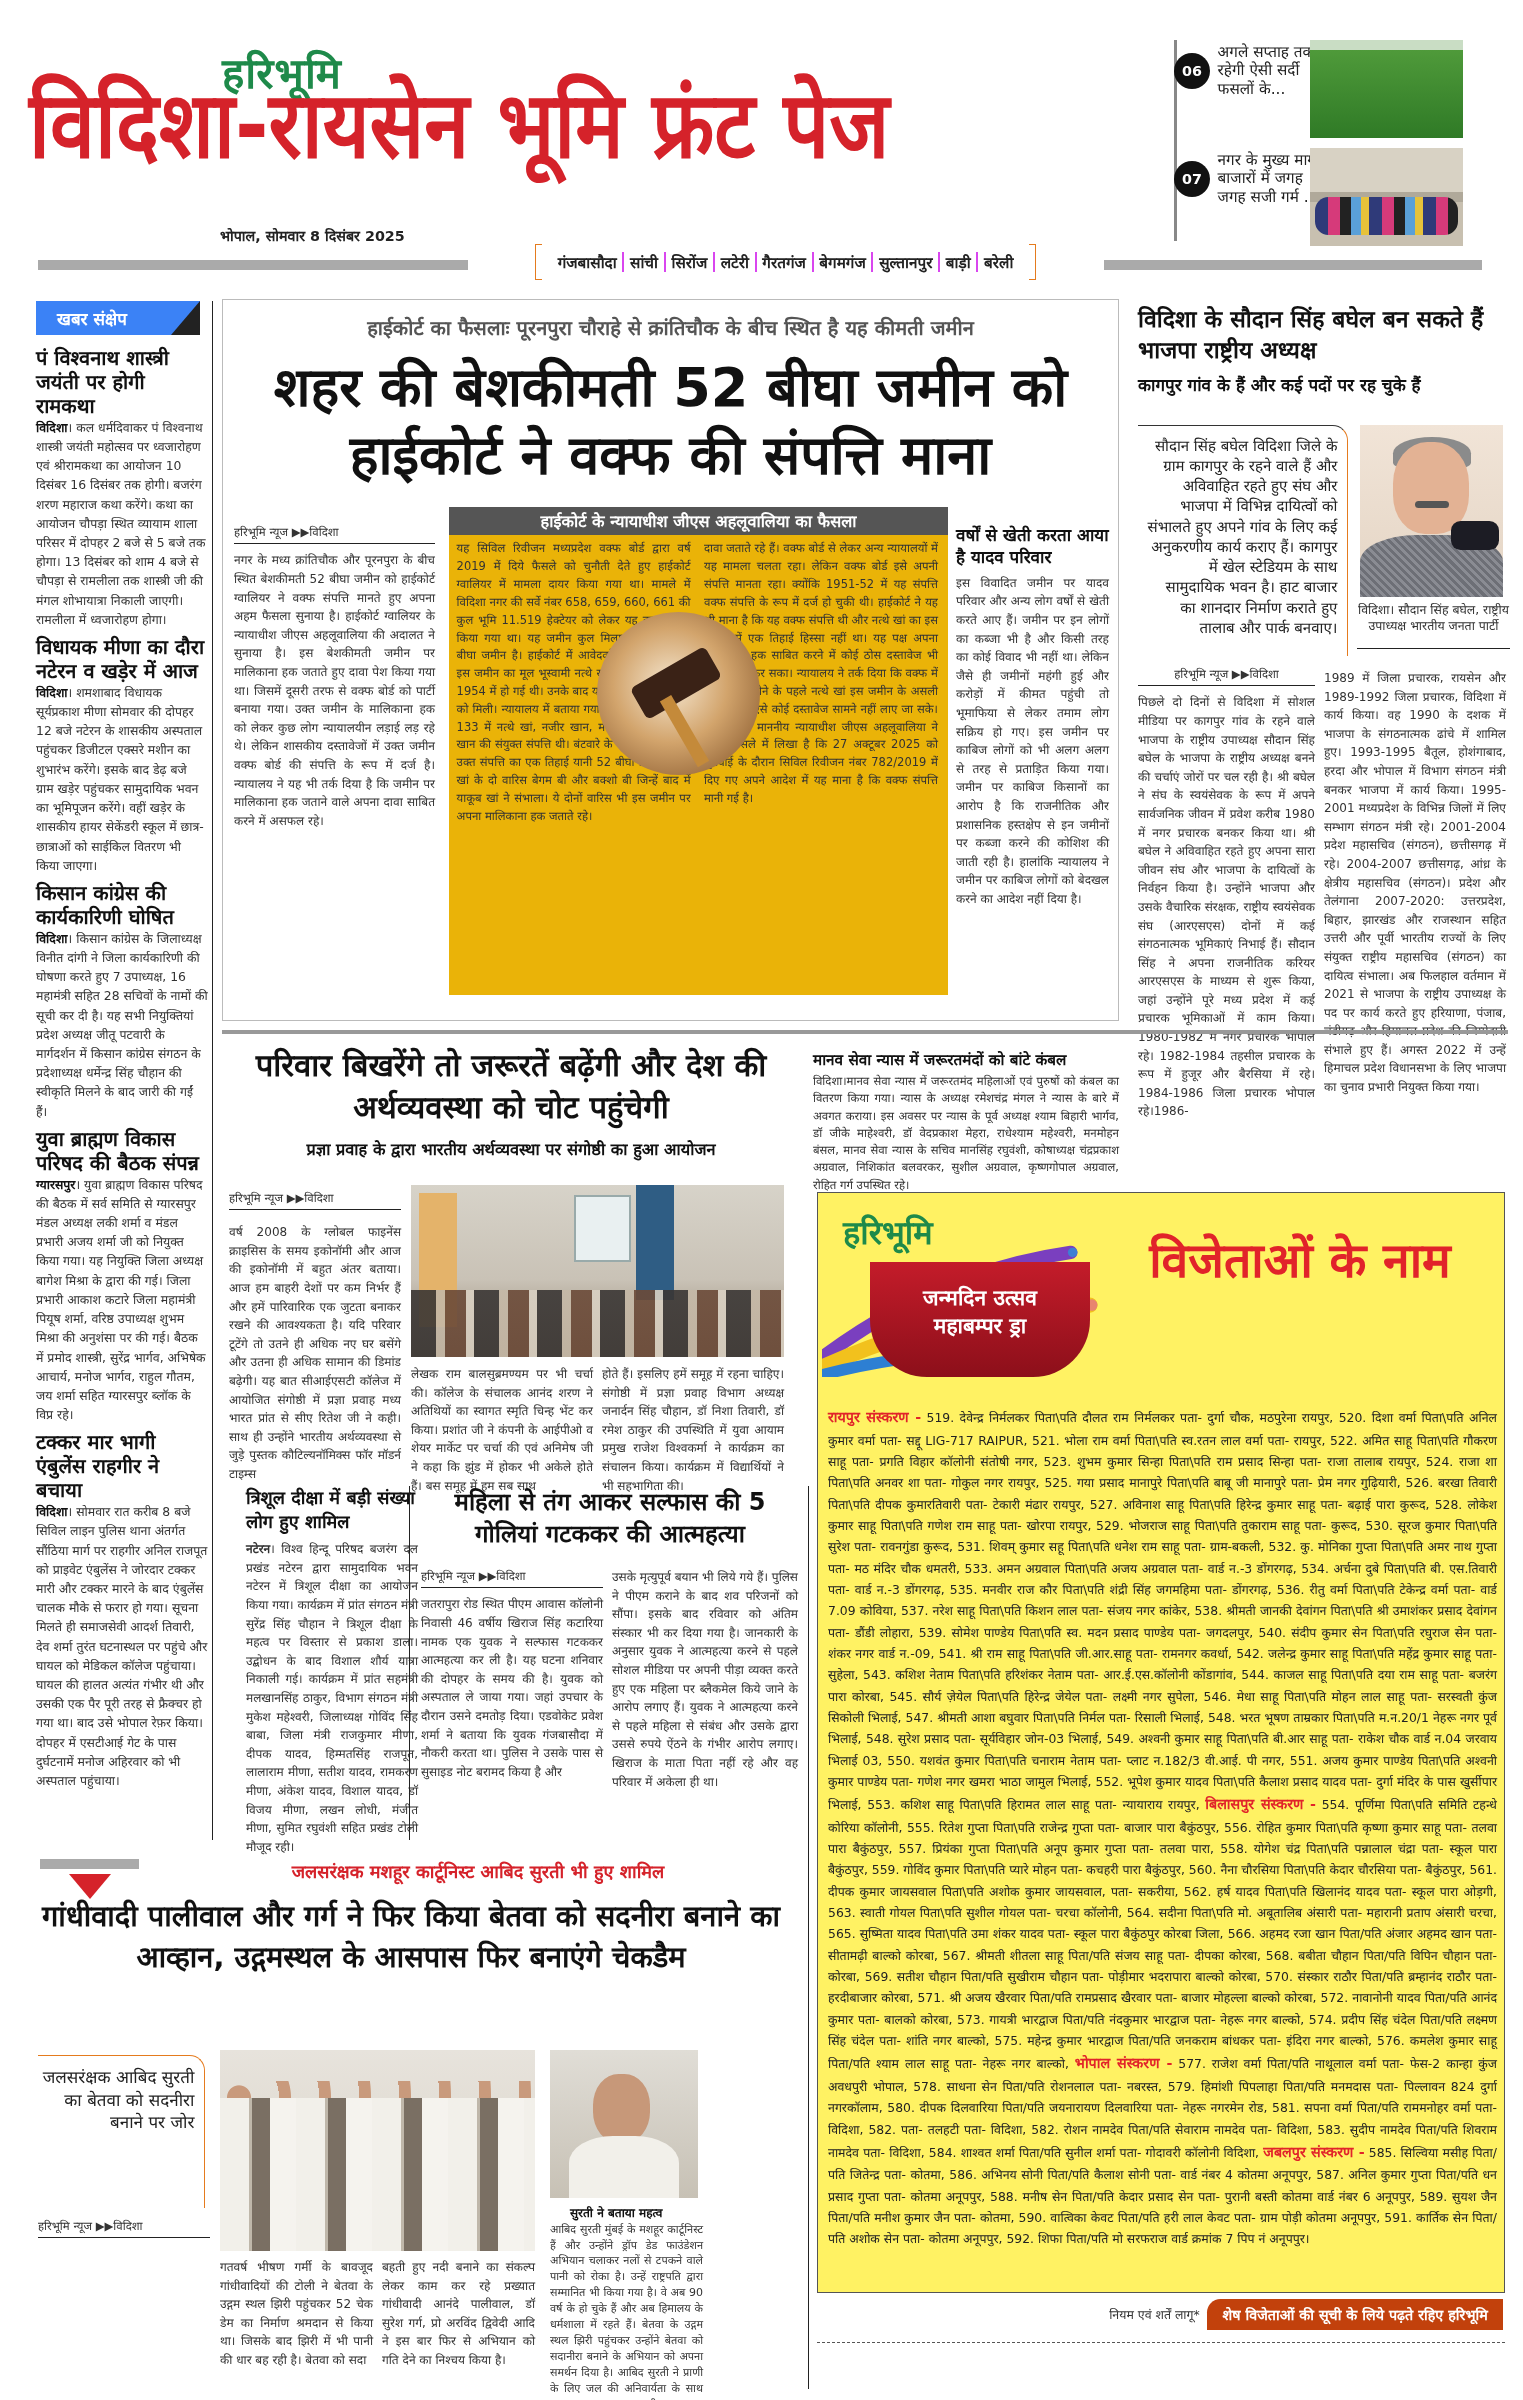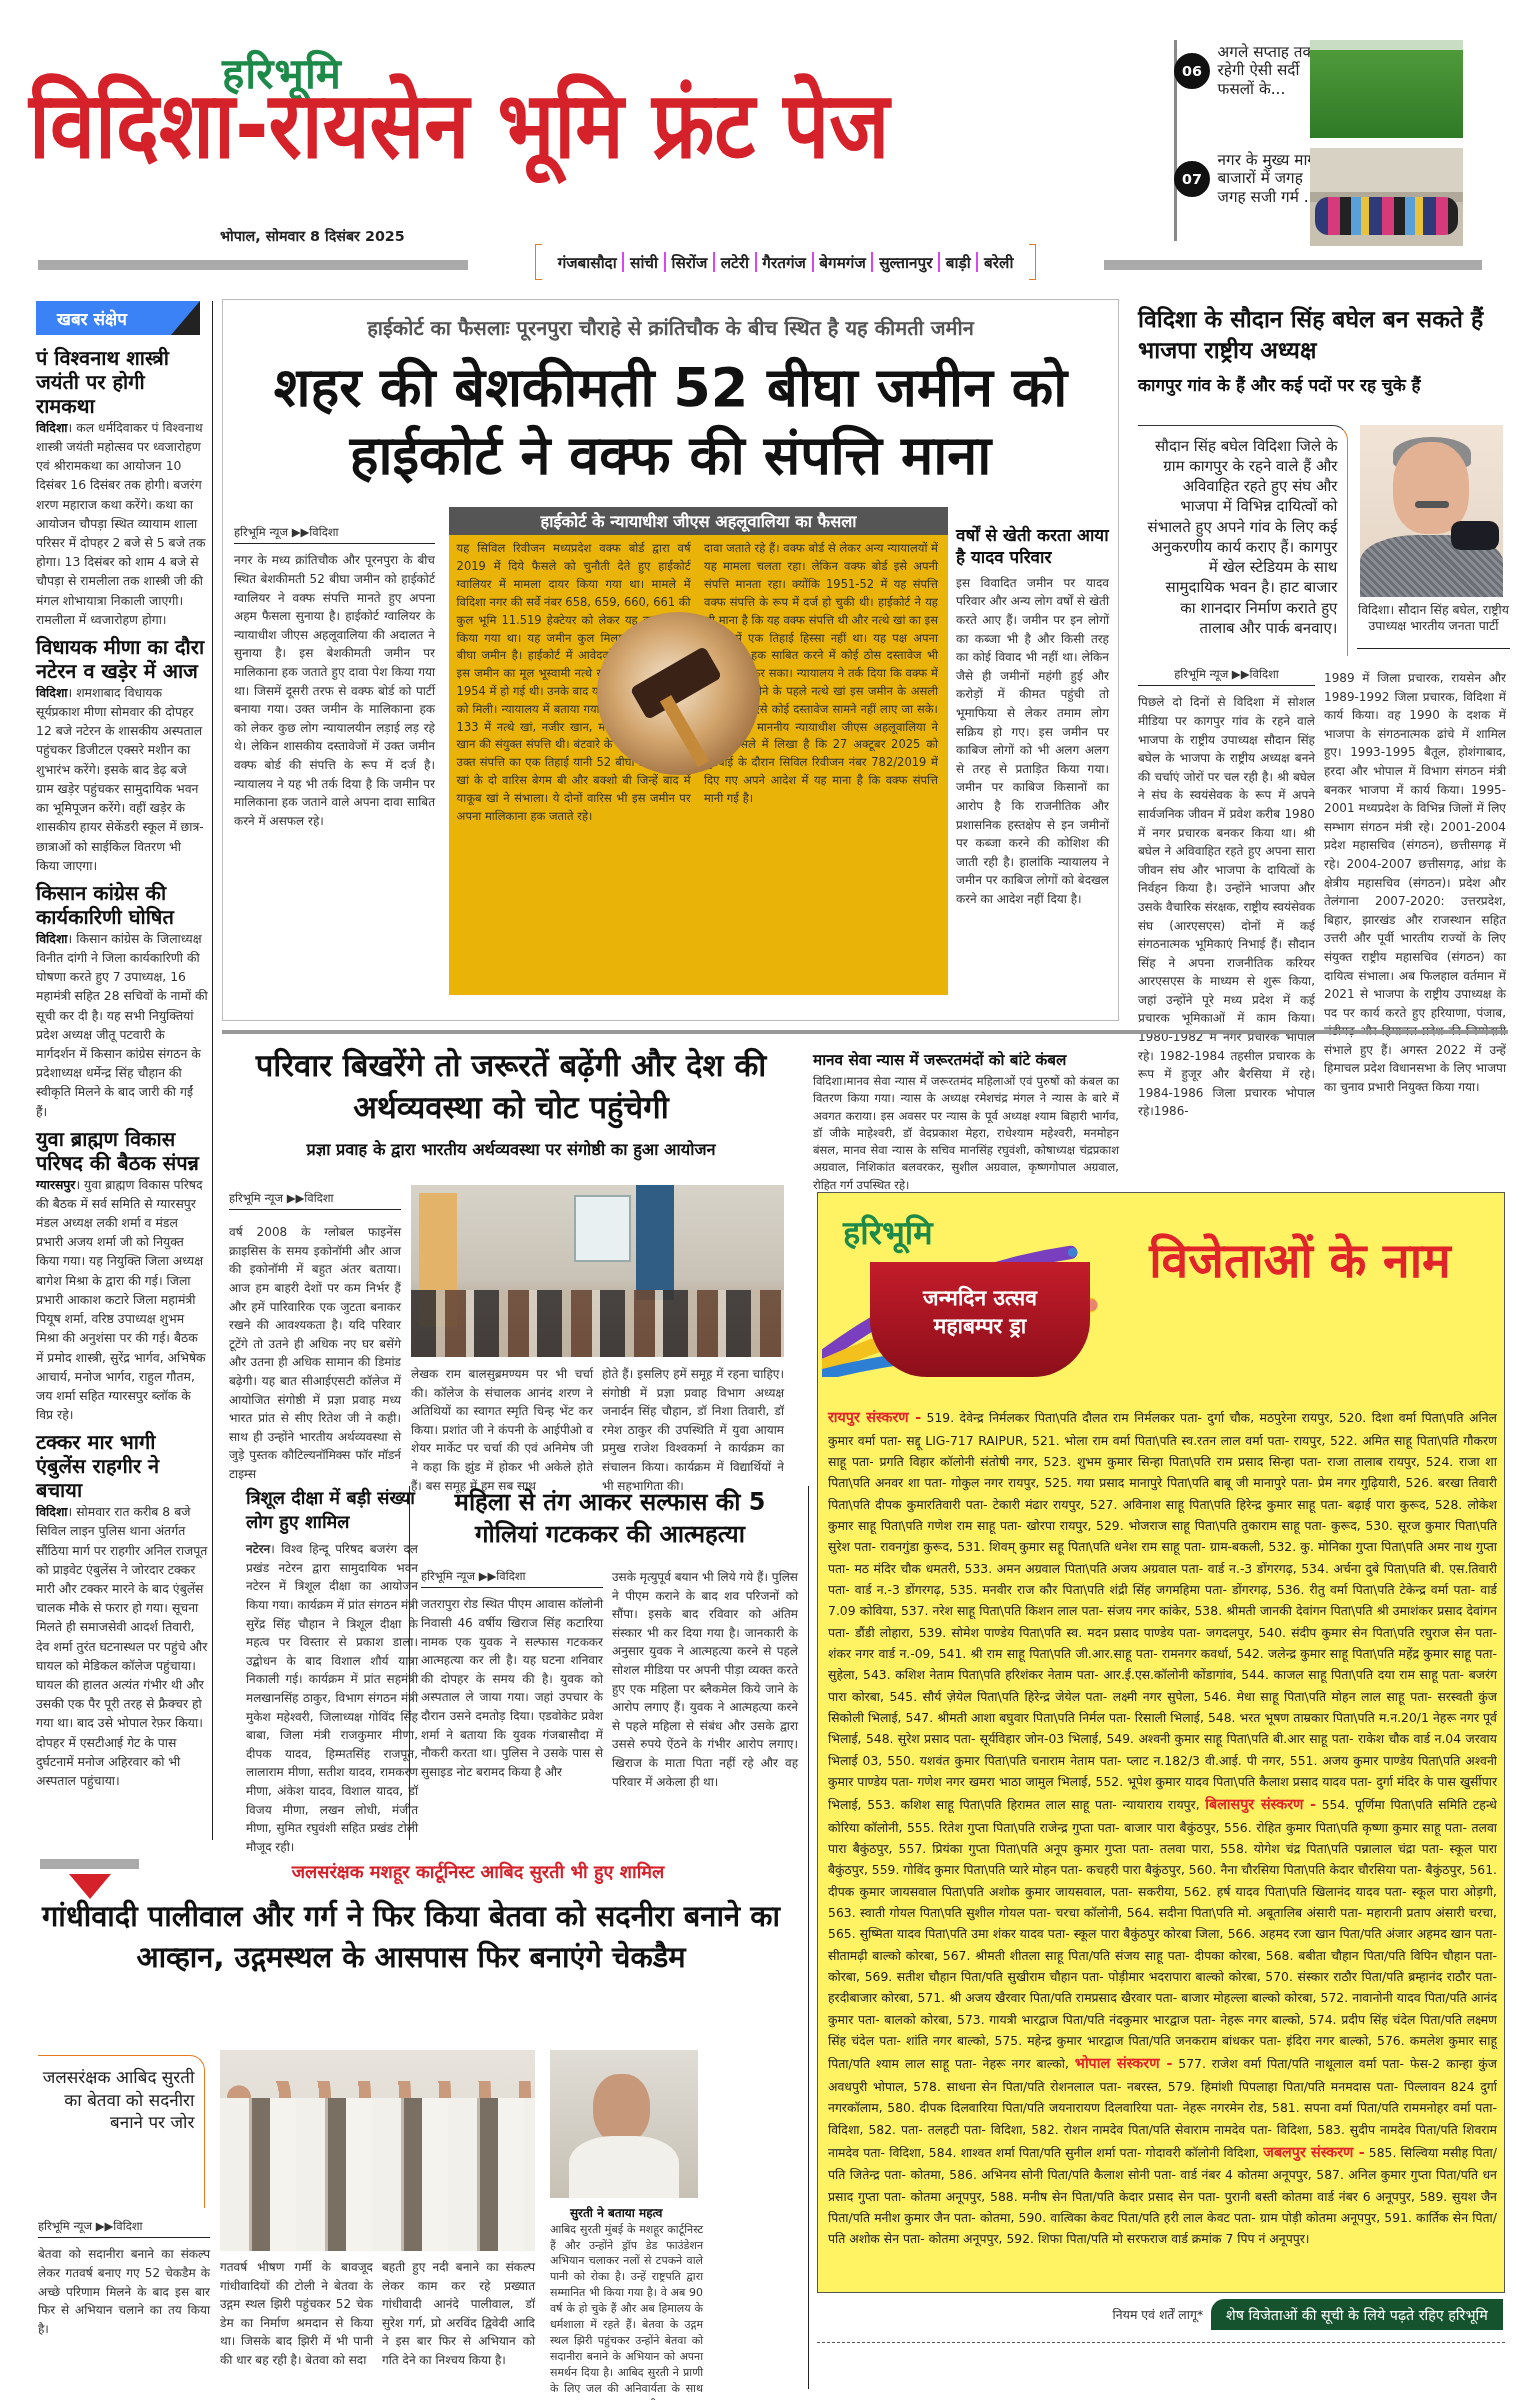--- a/index.html
+++ b/index.html
@@ -61,21 +61,21 @@
   .prize-logo { left: 843px; top: 1209px; font-size: 32.5px; font-weight: bold; color: #1e8a4a; }
   .prize-title { left: 1109px; top: 1228px; width: 382px; text-align: center; font-size: 48px; line-height: 1.35; font-weight: bold; color: #e1232a; }
   .draw-badge { left: 870px; top: 1262px; width: 220px; height: 115px; border-radius: 0 0 57px 57px; background: linear-gradient(#c41c2a, #8c0f1a); color: #fff; text-align: center; font-weight: bold; padding-top: 21px; }
   .draw-badge .t1 { font-size: 21px; }
   .draw-badge .t2 { font-size: 21px; }
   .stars { left: 822px; top: 1214px; width: 287px; height: 163px; }
   .prize-body { left: 828px; top: 1405px; width: 669px; font-size: 12.4px; line-height: 1.72; color: #222; text-align: justify; }
   .prize-body .ed { color: #e1232a; font-weight: bold; font-size: 14.3px; }
   .prize-foot { left: 819px; top: 2299px; width: 684px; height: 31px; display: flex; align-items: center; justify-content: flex-end; }
   .prize-foot .terms { font-size: 12.4px; color: #333; margin-right: 7.6px; }
-  .prize-foot .more { background: #14532d; color: #fff; font-weight: normal; font-size: 14.3px; padding: 5.7px 15.3px; border-radius: 13.4px 0 0 0; }
+  .prize-foot .more { background: #c2410c; color: #fff; font-weight: bold; font-size: 14.3px; padding: 5.7px 15.3px; border-radius: 13.4px 0 0 0; }
   .dash { left: 817px; top: 2342px; width: 688px; border-top: 1.9px dashed #555; }
   .h-small { font-size: 21px; font-weight: bold; line-height: 1.35; color: #111; }
   .kicker-red { left: 191px; top: 1859px; width: 574px; text-align: center; font-size: 18px; font-weight: bold; color: #d5222a; }
   .big-bottom { left: 38px; top: 1896px; width: 746px; text-align: center; font-size: 29px; line-height: 1.4; font-weight: bold; color: #111; }
   .arrow-mark { left: 40px; top: 1859px; width: 99px; }
   .arrow-mark .bar { height: 9.6px; background: #aaa; }
   .arrow-mark .chev { margin: 5.7px auto 0; width: 0; height: 0; border-left: 21px solid transparent; border-right: 21px solid transparent; border-top: 25px solid #d5222a; }
   .jal-quote { left: 38px; top: 2055px; width: 167px; height: 153px; border-top: 1.9px solid #e57b1e; border-right: 1.9px solid #e57b1e; border-radius: 0 15.3px 0 0; text-align: right; padding: 9.6px 9.6px 0 0; font-size: 17px; line-height: 1.35; color: #222; }
   .photo-group { left: 220px; top: 2050px; width: 315px; height: 201px; background: linear-gradient(#e7e3dc, #d9d2c6); overflow: hidden; }
   .photo-group .ppl { position: absolute; bottom: 0; left: 0; width: 100%; height: 153px; background: repeating-linear-gradient(90deg, #f2f0ea 0 29px, #bfb7aa 29px 32.5px, #7a6f63 32.5px 50px, #f5f3ee 50px 76px); }
@@ -241,21 +241,20 @@
 
 <div class="abs arrow-mark">
     <div class="bar"></div>
     <div class="chev"></div>
   </div>
 <div class="abs kicker-red">जलसरंक्षक मशहूर कार्टूनिस्ट आबिद सुरती भी हुए शामिल</div>
 <div class="abs big-bottom">गांधीवादी पालीवाल और गर्ग ने फिर किया बेतवा को सदनीरा बनाने का आव्हान, उद्गमस्थल के आसपास फिर बनाएंगे चेकडैम</div>
 <div class="abs jal-quote">जलसरंक्षक आबिद सुरती का बेतवा को सदनीरा बनाने पर जोर</div>
 <div class="abs" style="left:38px;top:2218px;width:172px;">
   <div class="byline">हरिभूमि न्यूज ▶▶विदिशा</div>
-  <div class="body-text" style="margin-top:7.6px;">बेतवा को सदानीरा बनाने का संकल्प लेकर गतवर्ष बनाए गए 52 चेकडैम के अच्छे परिणाम मिलने के बाद इस बार फिर से अभियान चलाने का तय किया है।</div>
 </div>
 <div class="abs photo-group">
     <div class="heads"></div>
     <div class="ppl"></div>
   </div>
 <div class="abs body-text" style="left:220px;top:2258px;width:153px;">गतवर्ष भीषण गर्मी के बावजूद गांधीवादियों की टोली ने बेतवा के उद्गम स्थल झिरी पहुंचकर 52 चेक डेम का निर्माण श्रमदान से किया था। जिसके बाद झिरी में भी पानी की धार बह रही है। बेतवा को सदा</div>
 <div class="abs body-text" style="left:382px;top:2258px;width:153px;">बहती हुए नदी बनाने का संकल्प लेकर काम कर रहे प्रख्यात गांधीवादी आनंदे पालीवाल, डॉ सुरेश गर्ग, प्रो अरविंद द्विवेदी आदि ने इस बार फिर से अभियान को गति देने का निश्चय किया है।</div>
 <div class="abs photo-sur">
     <div class="face"></div>
     <div class="body"></div>

